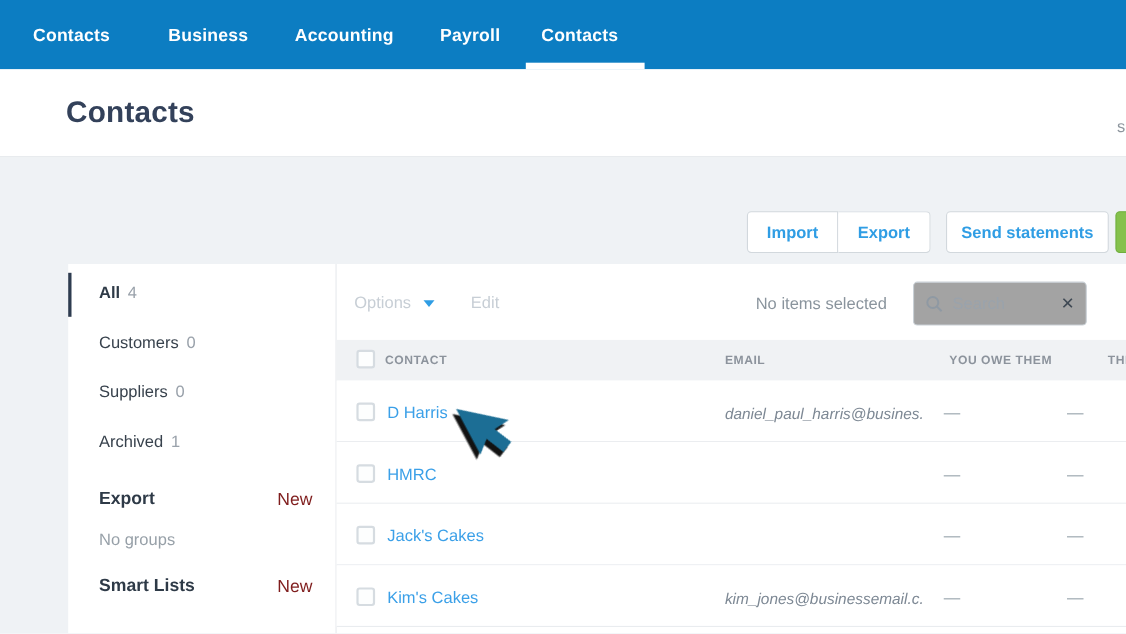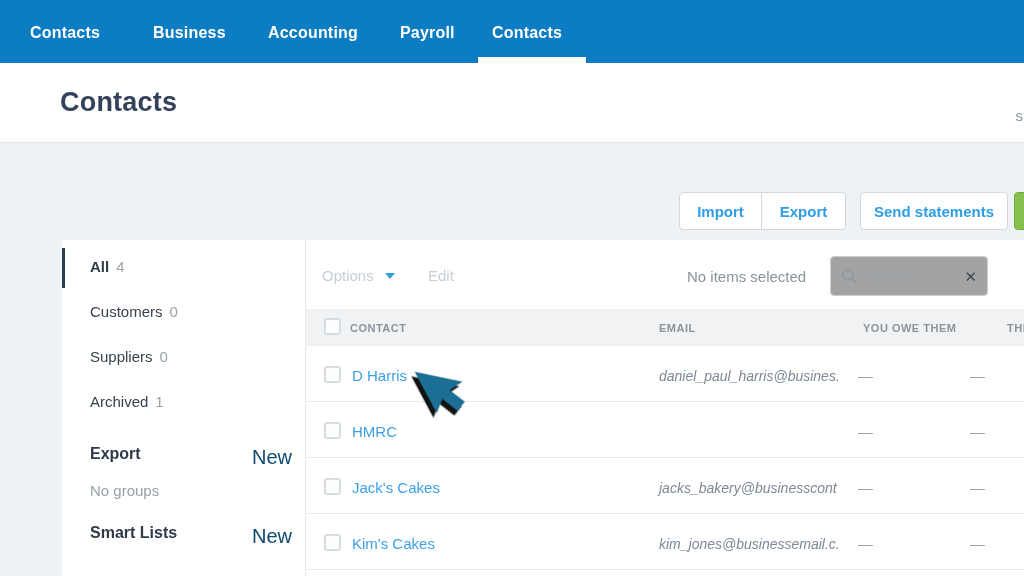--- a/index.html
+++ b/index.html
@@ -29,21 +29,21 @@
   
   .panel { position:absolute; left:62px; top:240px; width:962px; height:336px; background:#ffffff; }
   .side-divider { position:absolute; left:305px; top:240px; width:1px; height:336px; background:#e7eaed; }
 
   
   .side-active-bar { position:absolute; left:62px; top:248px; width:3px; height:40px; background:#2e3c50; }
   .side-item { position:absolute; left:90px; font-size:15px; color:#38424d; cursor:pointer; white-space:nowrap; }
   .side-item .count { color:#9aa2ab; margin-left:7px; font-weight:normal; }
   .side-item.bold { font-weight:bold; color:#2e3a47; }
   .side-muted { position:absolute; left:90px; font-size:15px; color:#97a0a8; }
-  .side-new { position:absolute; left:252px; font-size:20px; color:#0c4a6e; cursor:pointer; }
+  .side-new { position:absolute; left:252px; font-size:16px; color:#7f1d1d; cursor:pointer; }
   .side-heading { position:absolute; left:90px; font-size:16px; font-weight:bold; color:#2e3a47; }
 
   
   .tb-options { position:absolute; left:322px; top:267px; font-size:15px; color:#c7ced5; cursor:pointer; }
   .tb-caret { position:absolute; left:385px; top:273px; width:0; height:0; border-left:5px solid transparent; border-right:5px solid transparent; border-top:6px solid #2f9de4; }
   .tb-edit { position:absolute; left:428px; top:267px; font-size:15px; color:#c7ced5; cursor:pointer; }
   .tb-status { position:absolute; left:687px; top:268px; font-size:15px; color:#8a949d; }
   .searchbox { position:absolute; left:830px; top:256px; width:158px; height:40px; background:#a3a3a3; border:1px solid #c9d0d6; border-radius:4px; display:flex; align-items:center; padding:0 10px; }
   .searchbox svg { flex:0 0 auto; }
   .searchbox input { border:none; outline:none; width:86px; margin-left:8px; font-size:15px; color:#4a545e; font-family:"Liberation Sans", sans-serif; background:transparent; }
@@ -140,21 +140,20 @@
 
   <div class="row" style="top:402px"></div>
   <div class="checkbox" style="left:324px; top:422px"></div>
   <div class="row-name" style="top:423px">HMRC</div>
   <div class="row-dash1" style="top:423px">—</div>
   <div class="row-dash2" style="top:423px">—</div>
 
   <div class="row" style="top:458px"></div>
   <div class="checkbox" style="left:324px; top:478px"></div>
   <div class="row-name" style="top:479px">Jack's Cakes</div>
-  <div class="row-email" style="top:480px">jacks_bakery@businesscont</div>
   <div class="row-dash1" style="top:479px">—</div>
   <div class="row-dash2" style="top:479px">—</div>
 
   <div class="row" style="top:514px"></div>
   <div class="checkbox" style="left:324px; top:534px"></div>
   <div class="row-name" style="top:535px">Kim's Cakes</div>
   <div class="row-email" style="top:536px">kim_jones@businessemail.c.</div>
   <div class="row-dash1" style="top:535px">—</div>
   <div class="row-dash2" style="top:535px">—</div>
 

